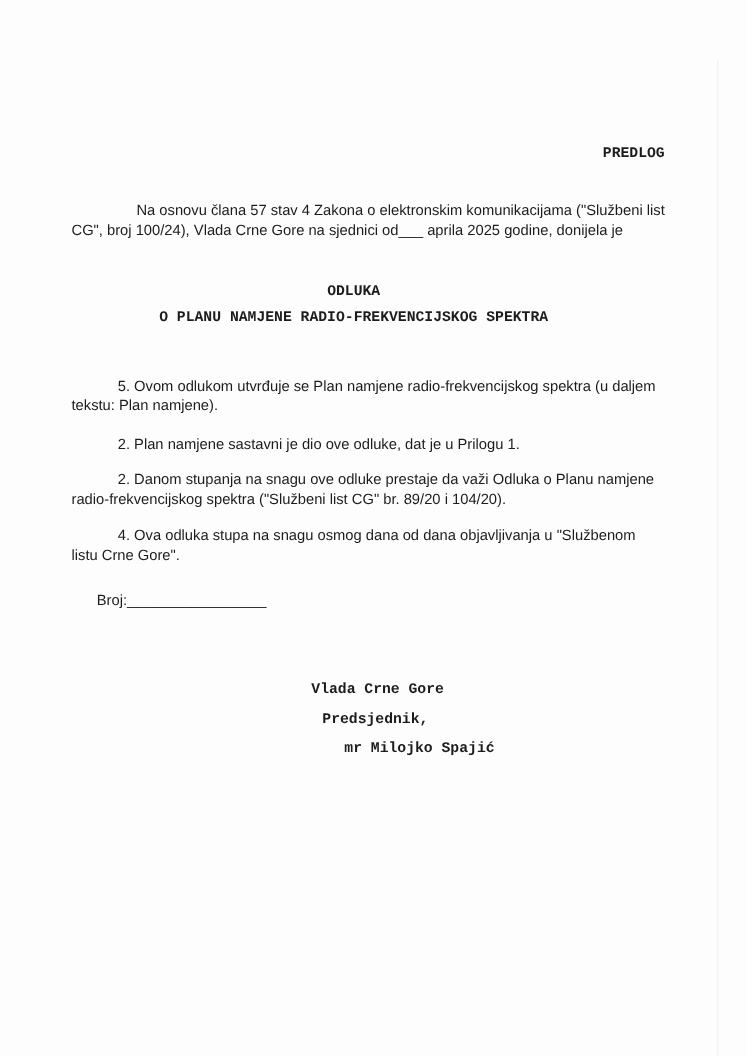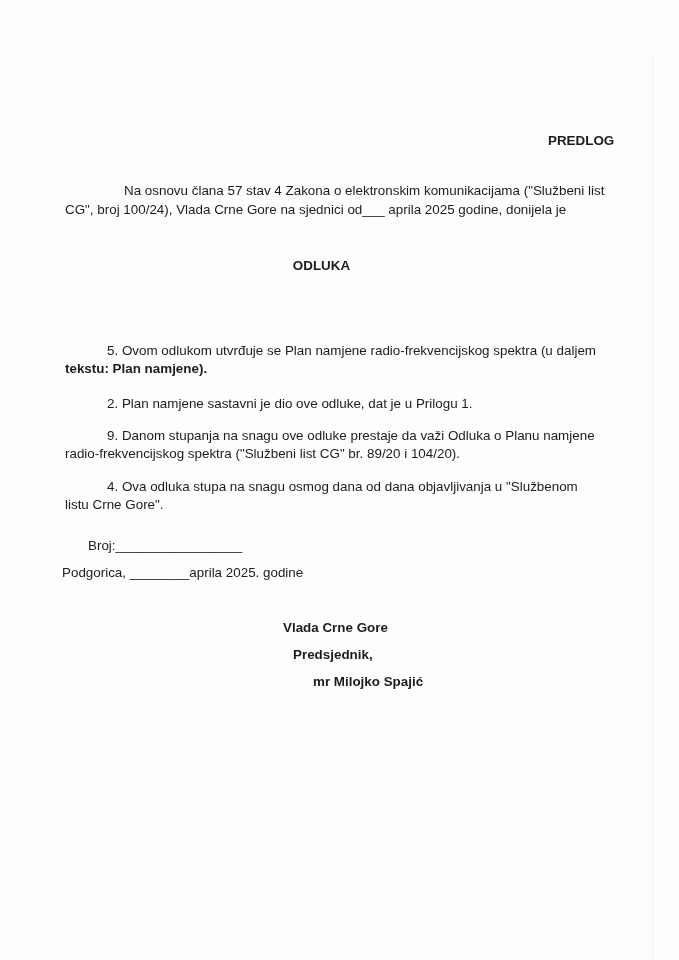--- a/index.html
+++ b/index.html
@@ -26,57 +26,57 @@
     left: 652px; top: 55px;
     width: 1px; height: 905px;
     background: #f1f1f3;
   }
   .line {
     position: absolute;
     white-space: nowrap;
     font-size: 13.4px;
     line-height: 16px;
   }
-  .bold { font-weight: bold; }
+  .bold { font-weight: bold; font-family: Liberation Mono, monospace; }
   .center { left: 0; width: 643px; text-align: center; }
 </style>
 </head>
 <body>
 
 <div class="page">
   <div class="scan-edge"></div>
 
   <div class="line bold" style="left:548px; top:133px;">PREDLOG</div>
 
   <div>
     <div class="line" style="left:124px; top:183px;">Na osnovu člana 57 stav 4 Zakona o elektronskim komunikacijama  ("Službeni list</div>
     <div class="line" style="left:65px; top:202px;">CG", broj 100/24), Vlada Crne Gore na sjednici od___ aprila 2025 godine, donijela je</div>
   </div>
 
   <div class="line bold center" style="top:258px;">ODLUKA</div>
+  <div class="line bold center" style="top:282px;">O PLANU NAMJENE RADIO-FREKVENCIJSKOG SPEKTRA</div>
 
   <div>
     <div>
       <div class="line" style="left:107px; top:343px;">5. Ovom odlukom utvrđuje se Plan namjene radio-frekvencijskog spektra (u daljem</div>
-      <div class="line" style="left:65px; top:361px;font-weight:bold;">tekstu: Plan namjene).</div>
+      <div class="line" style="left:65px; top:361px;">tekstu: Plan namjene).</div>
     </div>
     <div>
       <div class="line" style="left:107px; top:396px;">2. Plan namjene sastavni je dio ove odluke, dat je u Prilogu 1.</div>
     </div>
     <div>
-      <div class="line" style="left:107px; top:428px;">9. Danom stupanja na snagu ove odluke prestaje da važi Odluka o Planu namjene</div>
+      <div class="line" style="left:107px; top:428px;">2. Danom stupanja na snagu ove odluke prestaje da važi Odluka o Planu namjene</div>
       <div class="line" style="left:65px; top:446px;">radio-frekvencijskog spektra ("Službeni list CG" br. 89/20 i 104/20).</div>
     </div>
     <div>
       <div class="line" style="left:107px; top:479px;">4. Ova odluka stupa na snagu osmog dana od dana objavljivanja u "Službenom</div>
       <div class="line" style="left:65px; top:497px;">listu Crne Gore".</div>
     </div>
   </div>
 
   <div class="line" style="left:62px; top:538px;margin-left:26px;">Broj:_________________</div>
-  <div class="line" style="left:62px; top:565px;">Podgorica, ________aprila 2025. godine</div>
 
   <div>
     <div class="line bold" style="left:271px; top:620px;margin-left:12px;">Vlada Crne Gore</div>
     <div class="line bold" style="left:293px; top:647px;">Predsjednik,</div>
     <div class="line bold" style="left:277px; top:674px;margin-left:36px;">mr Milojko Spajić</div>
   </div>
 </div>
 
 </body></html>

